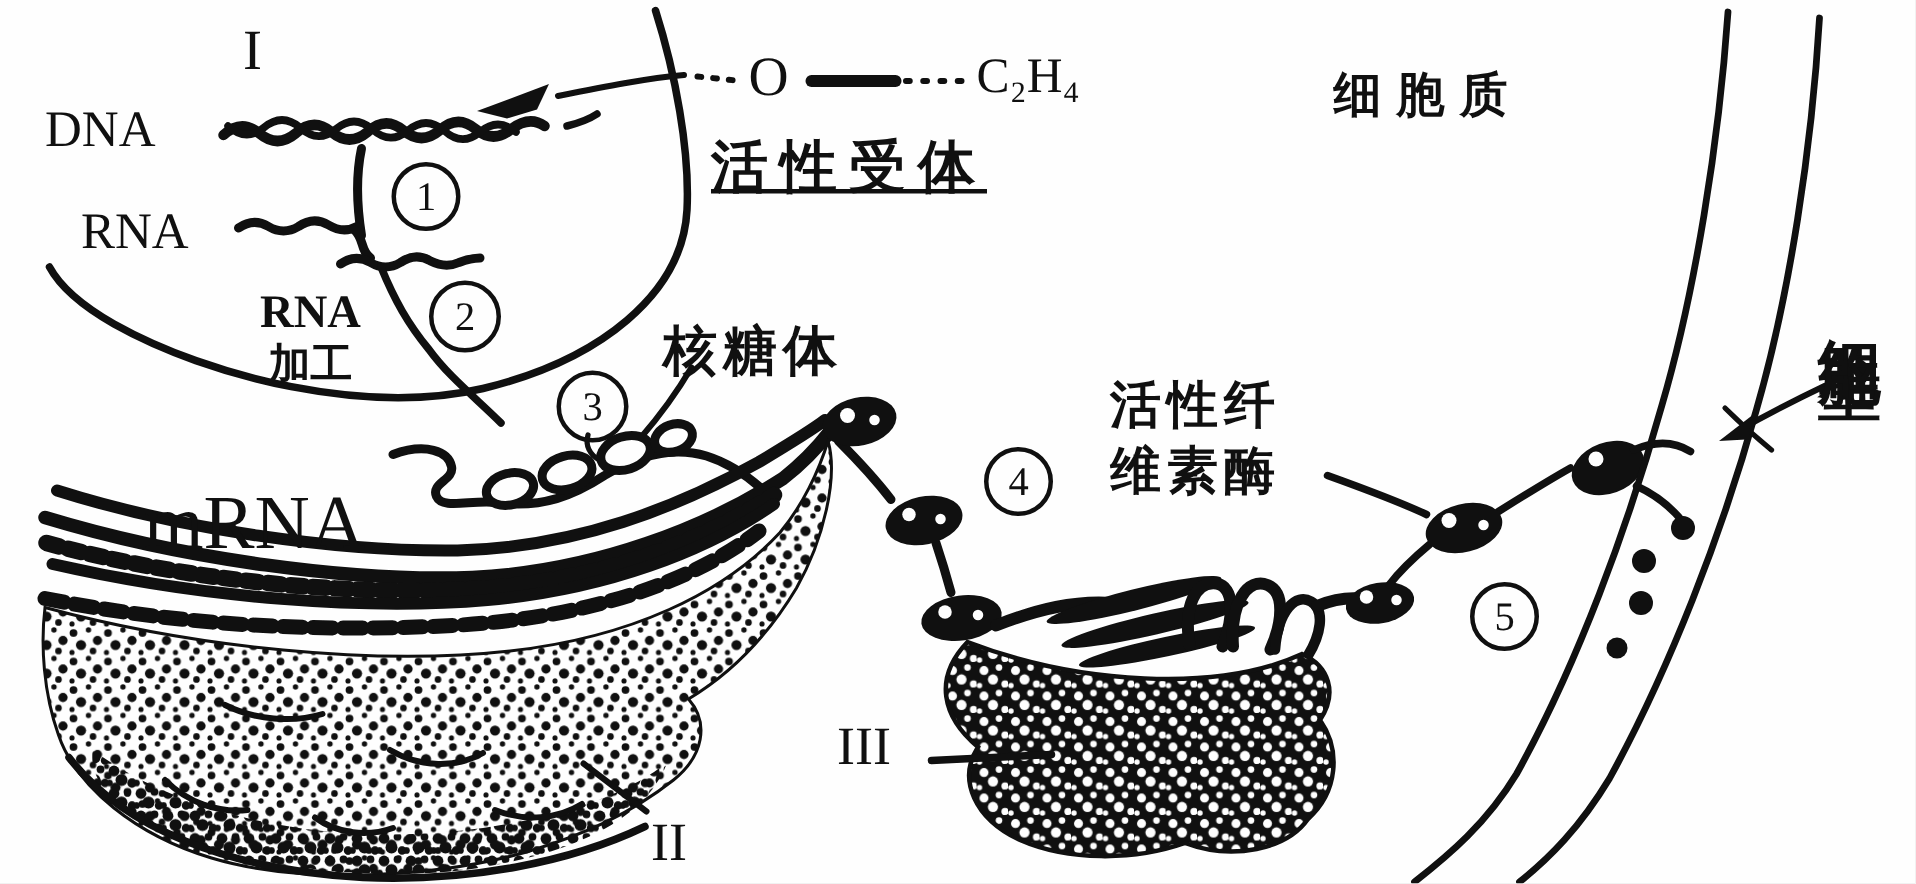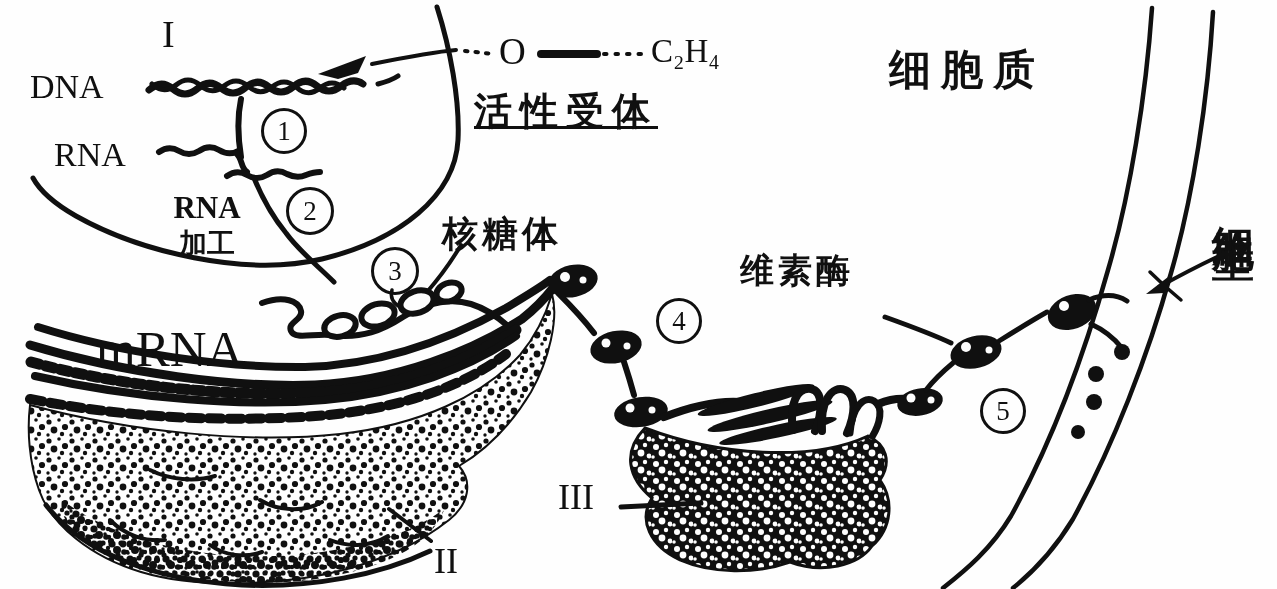--- a/index.html
+++ b/index.html
@@ -178,23 +178,24 @@
 <div class="lbl twoline" style="left:160px;top:190px;width:94px;">
   <div class="serif" style="font-size:31px;font-weight:700;">RNA</div>
   <div class="cjk" style="font-size:28px;font-family:Liberation Serif, serif;">加工</div>
 </div>
 
 <div class="lbl serif" style="left:96px;top:276px;font-size:51px;margin-top:44px;">mRNA</div>
 <div class="lbl cjk" style="left:442px;top:210px;font-size:36px;letter-spacing:4px;">核糖体</div>
 <div class="lbl cjk" style="left:474px;top:86px;font-size:38px;letter-spacing:8px;text-decoration:underline;">活性受体</div>
 <div class="lbl serif" style="left:499px;top:30px;font-size:37px;">O</div>
 <div class="lbl serif" style="left:651px;top:33px;font-size:33px;">C₂H₄</div>
-<div class="lbl cjk" style="left:889px;top:42px;font-size:42px;letter-spacing:10px;">细胞质</div>
+<div class="lbl cjk" style="left:889px;top:42px;font-size:32px;letter-spacing:10px;">细胞质</div>
 
 <div class="lbl twoline cjk" style="left:740px;top:248px;font-size:34px;letter-spacing:4px;line-height:44px;">
+  <div>活性纤</div>
   <div>维素酶</div>
 </div>
 
 <div class="lbl cjk vert" style="left:1212px;top:192px;font-size:42px;">细胞壁</div>
 <div class="lbl serif" style="left:434px;top:540px;font-size:36px;">II</div>
 <div class="lbl serif" style="left:558px;top:476px;font-size:36px;">III</div>
 
 <div class="circled" style="left:261px;top:108px;width:40px;height:40px;">
       <span>1</span>
     </div>

